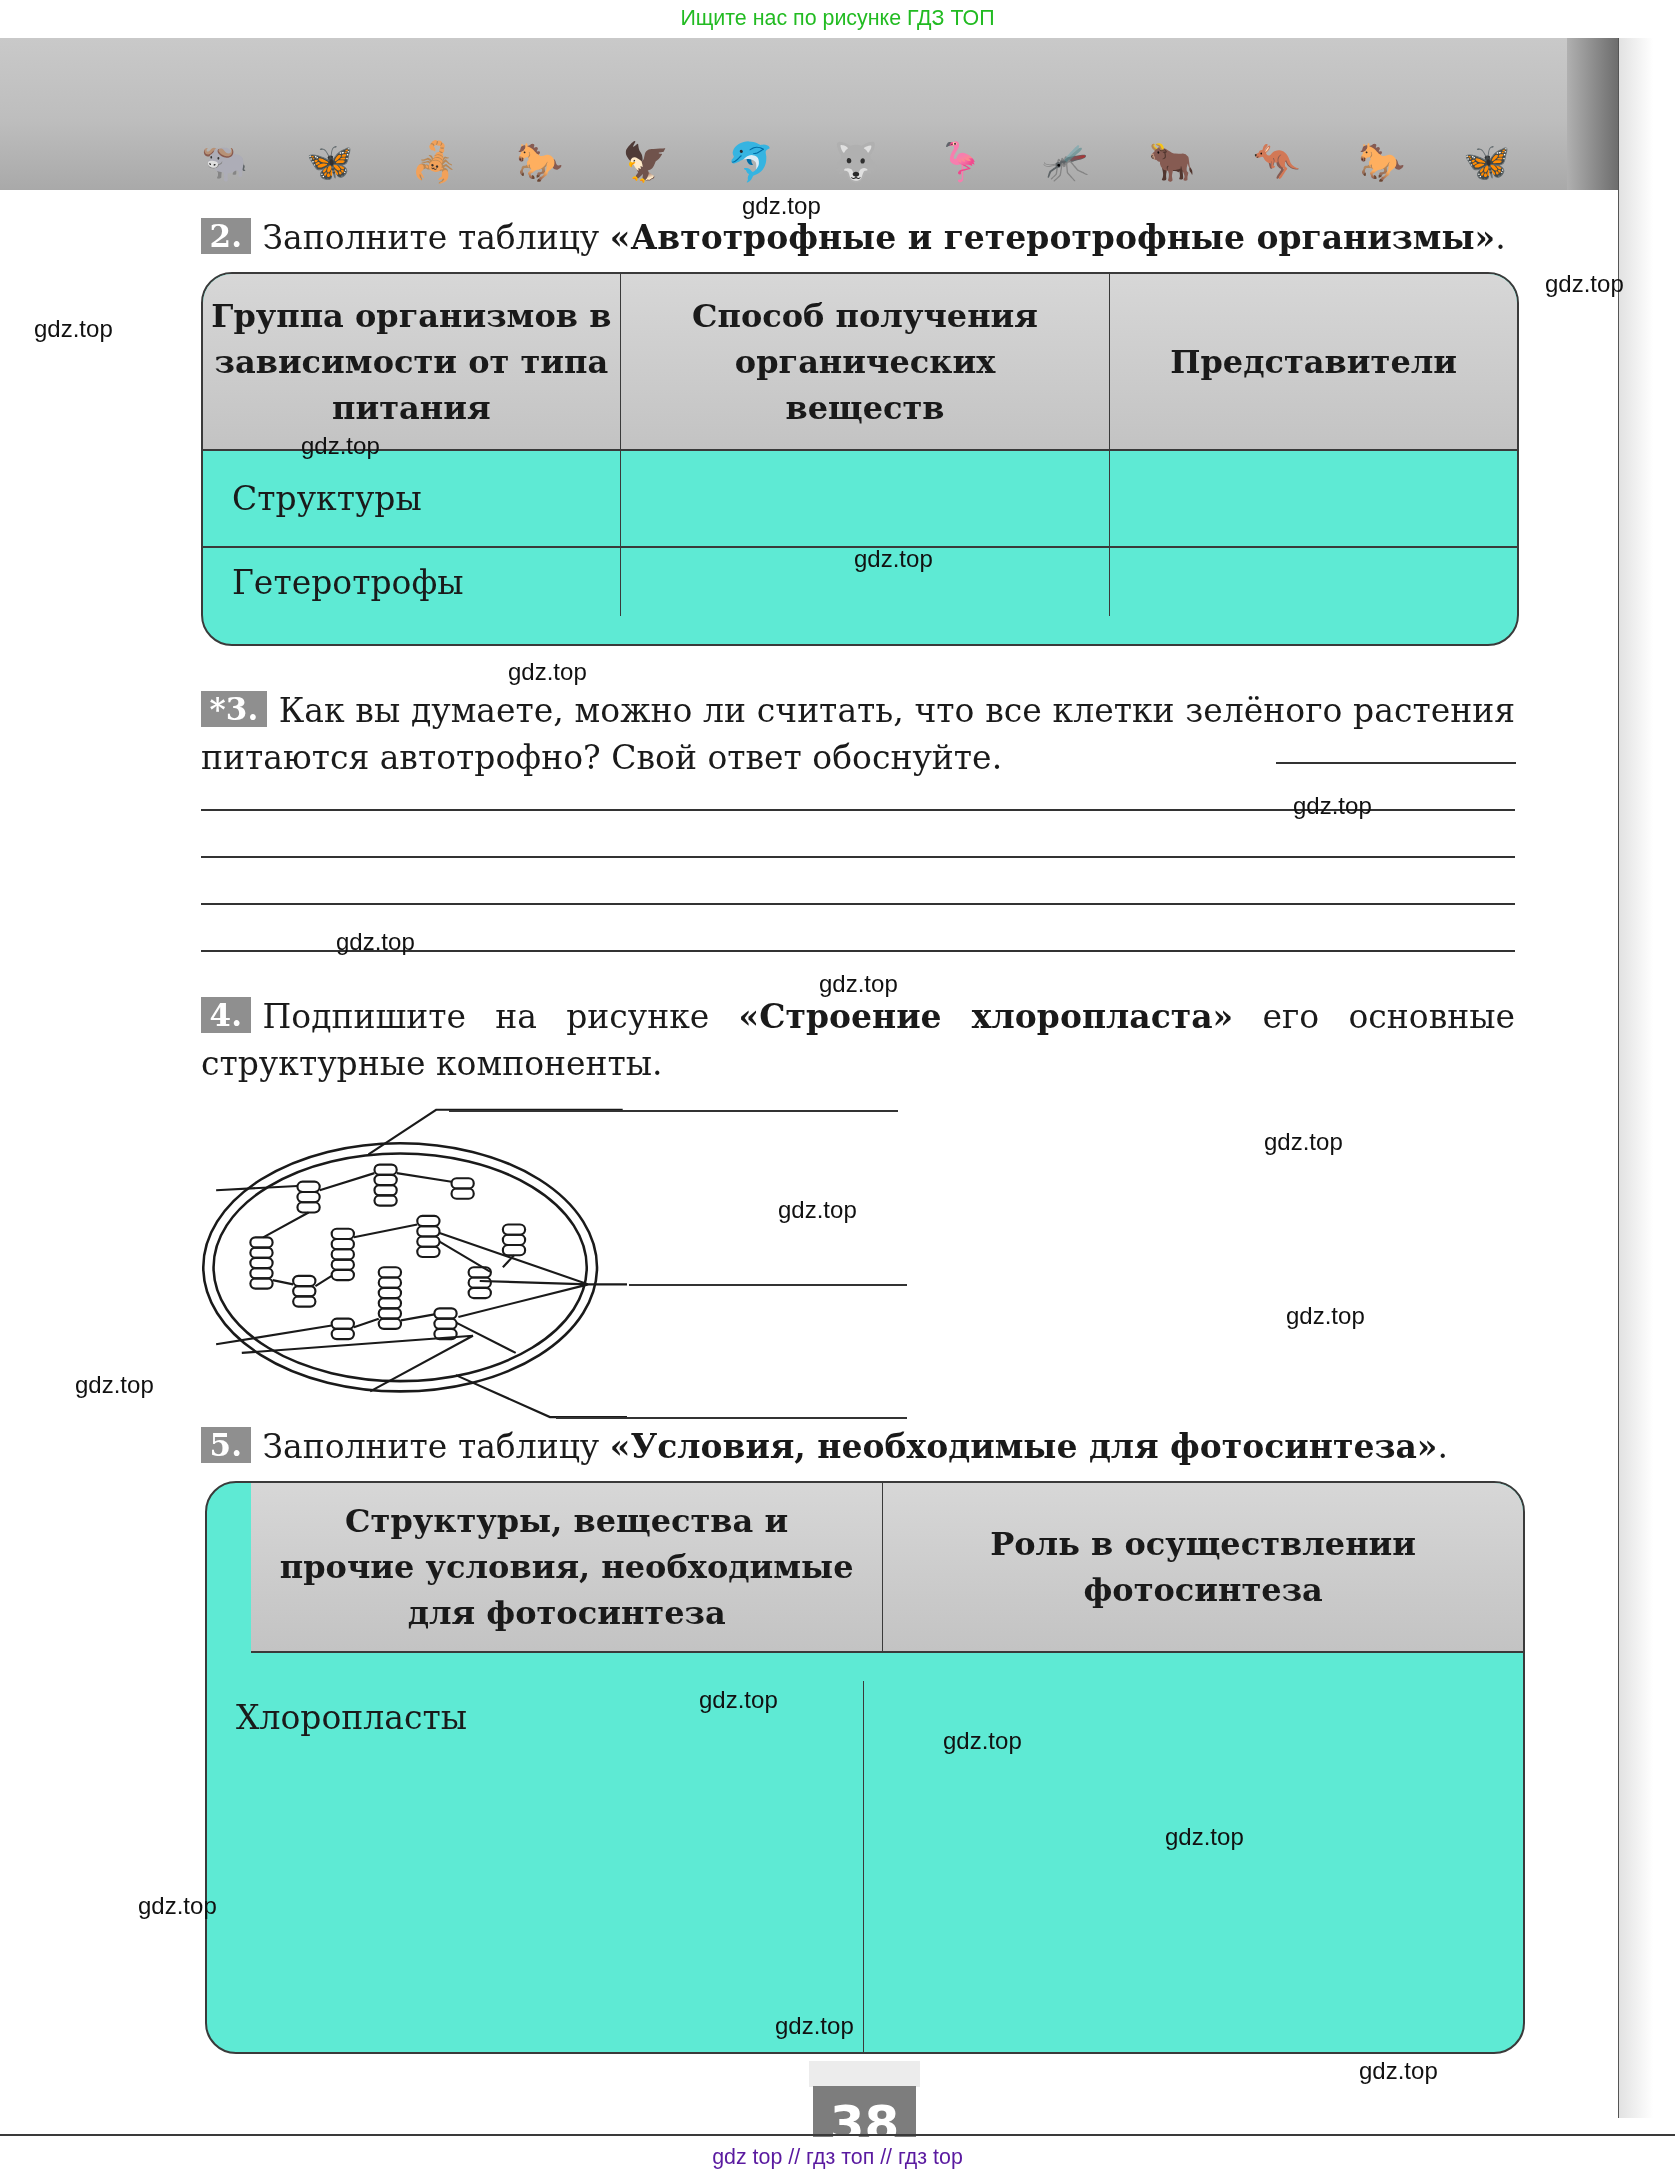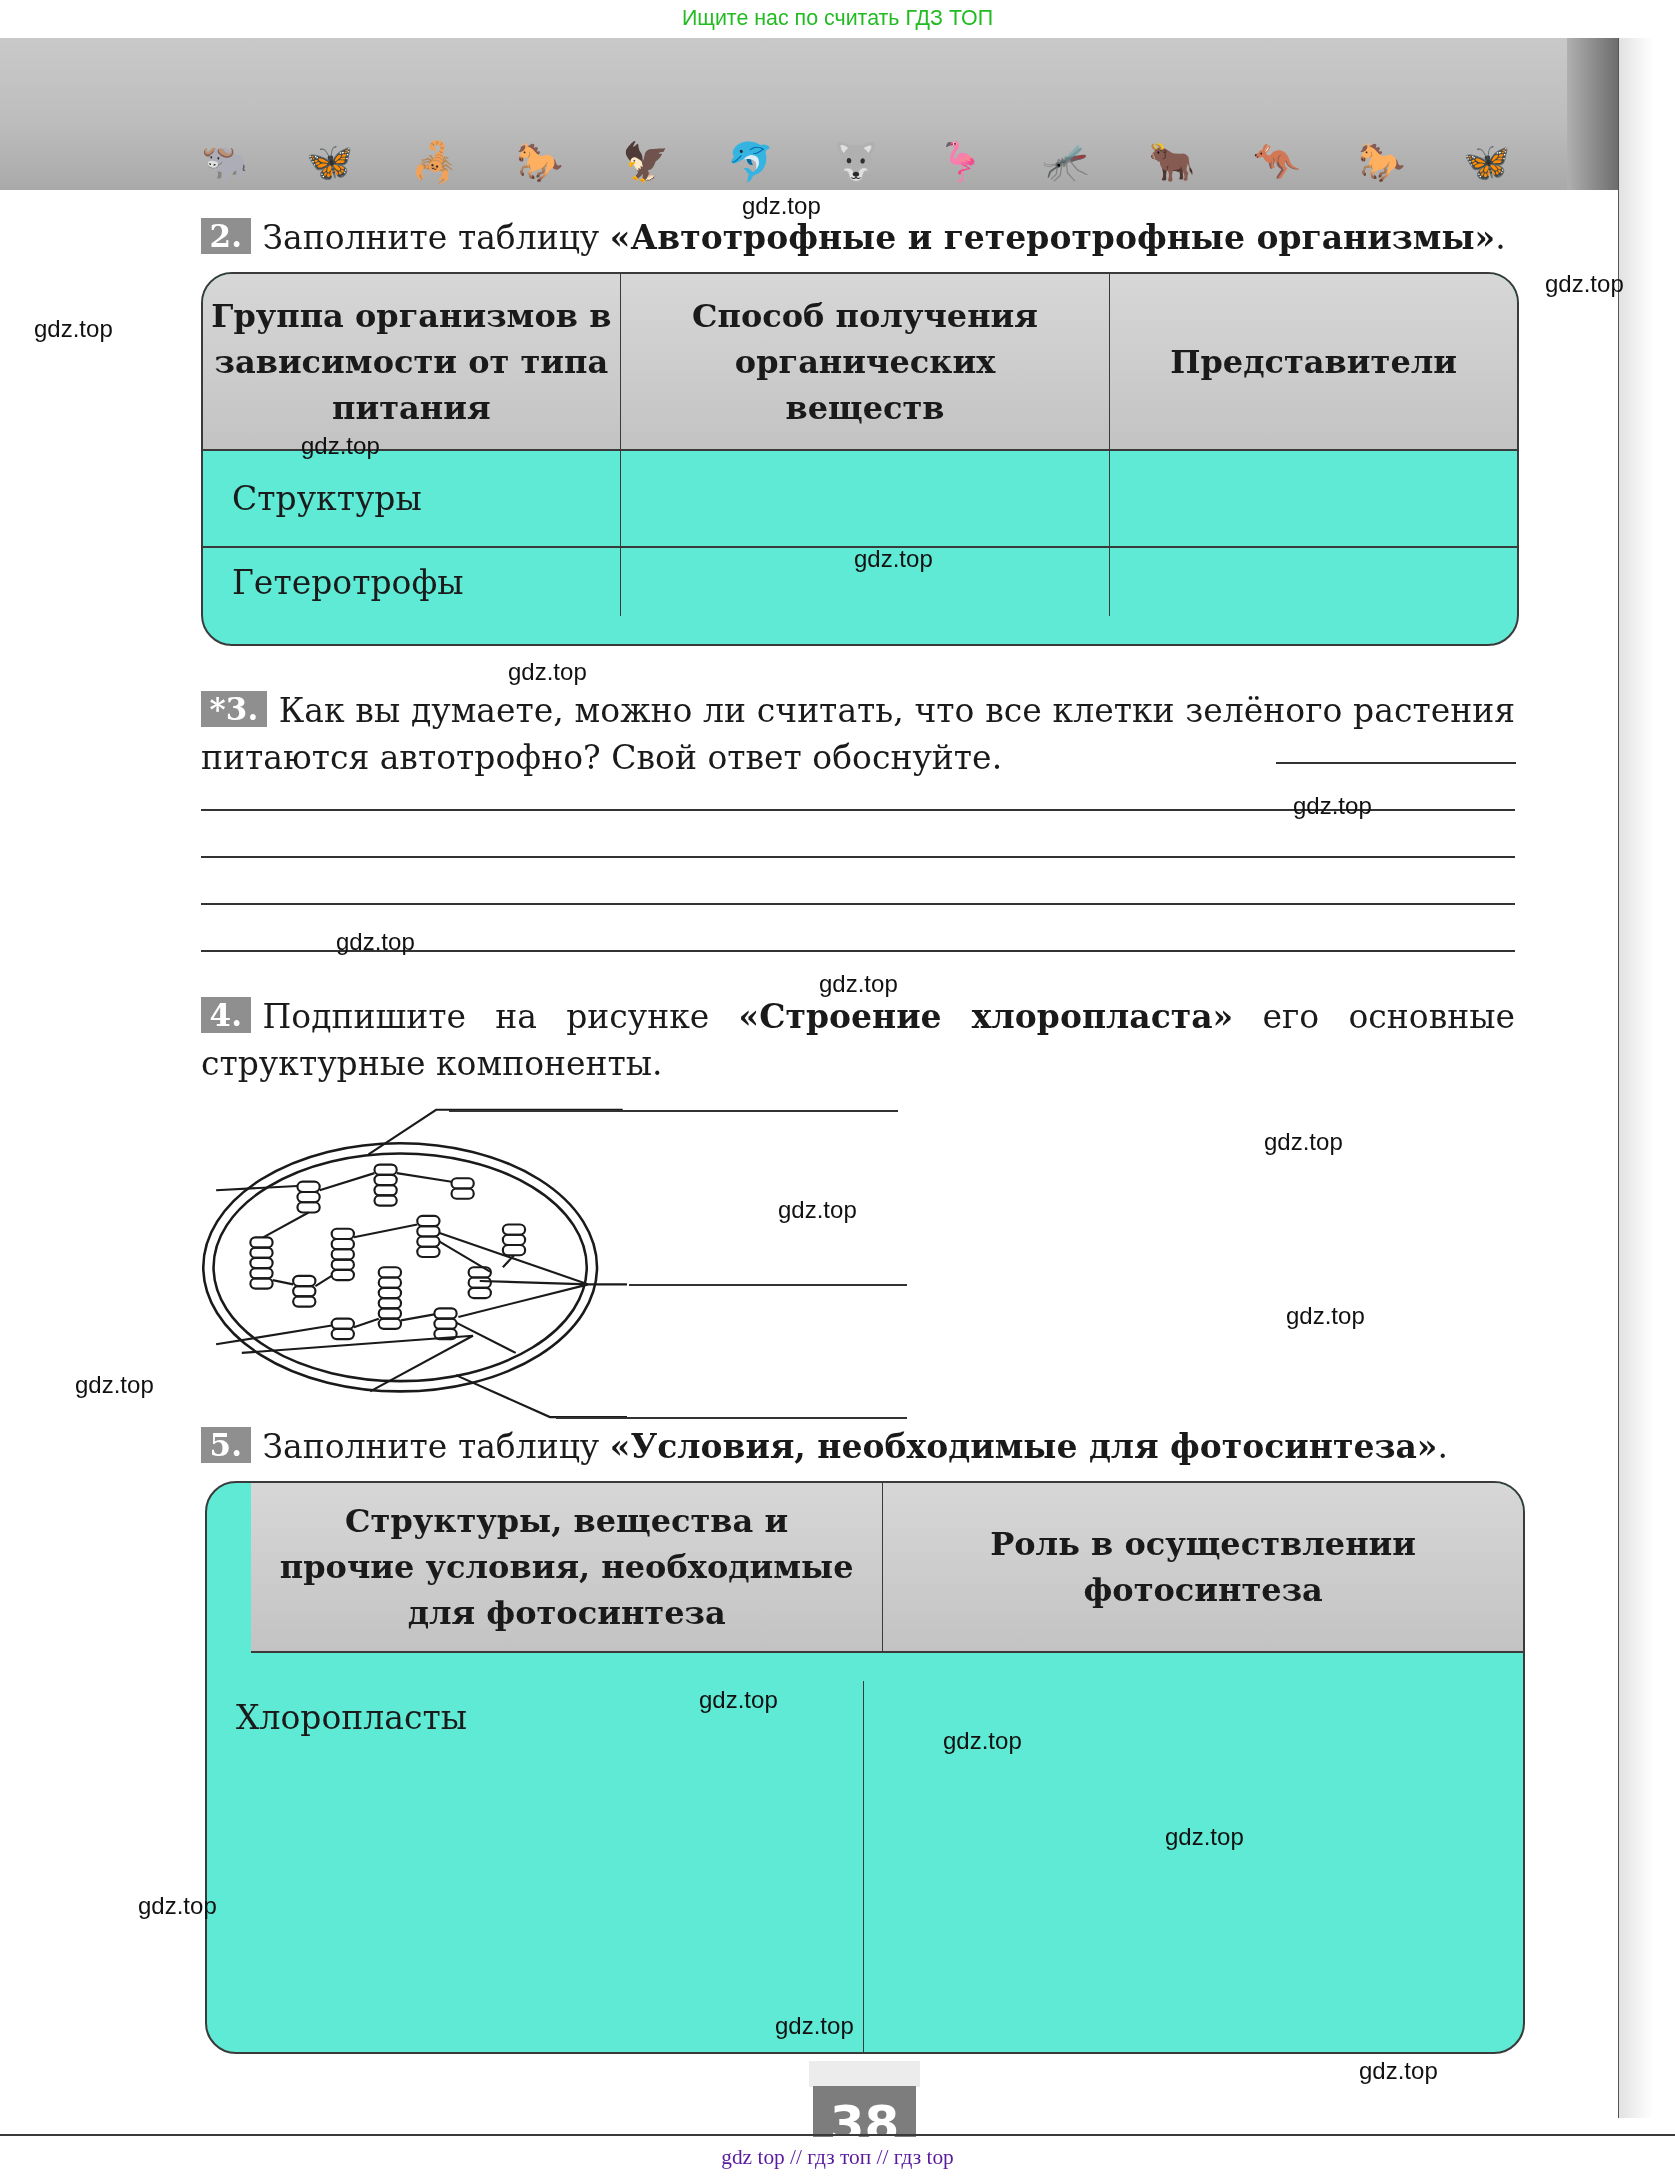--- a/index.html
+++ b/index.html
@@ -35,26 +35,26 @@
   .answer-line { position:absolute; left:201px; height:0; border-top:2.1px solid #333; }
   .watermark { position:absolute; font-family:"Liberation Sans", sans-serif; font-size:24px; color:#111; }
   .diagram { position:absolute; left:199px; top:1096px; width:719px; height:334px; }
 
   .page-num { position:absolute; left:813px; top:2086px; width:103px; height:51px; background:#7d7d7d;
               color:#fff; font-weight:bold; font-size:50px; text-align:center; line-height:77px; overflow:hidden;
               font-family:"DejaVu Sans", sans-serif; }
   .page-num-top { position:absolute; left:809px; top:2061px; width:111px; height:26px; background:#ececec; }
   .bottom-rule { position:absolute; left:0; top:2134px; width:1675px; border-top:2.6px solid #3a3a3a; }
   .bottom-banner { position:absolute; top:2140px; left:0; width:1675px; text-align:center;
-                   font-family:Liberation Serif, serif; font-size:21.4px; line-height:34px; color:#5a1aa0; }
+                   font-family:Liberation Sans, sans-serif; font-size:21.4px; line-height:34px; color:#5a1aa0; }
 </style>
 </head>
 <body>
 
-<div class="top-banner">Ищите нас по считать ГДЗ ТОП</div>
+<div class="top-banner">Ищите нас по рисунке ГДЗ ТОП</div>
 
 <div class="header-band">
   <div class="gutter"></div>
 </div>
 <div class="animals">
   <span>🐃</span>
   <span>🦋</span>
   <span>🦂</span>
   <span>🐎</span>
   <span>🦅</span>

